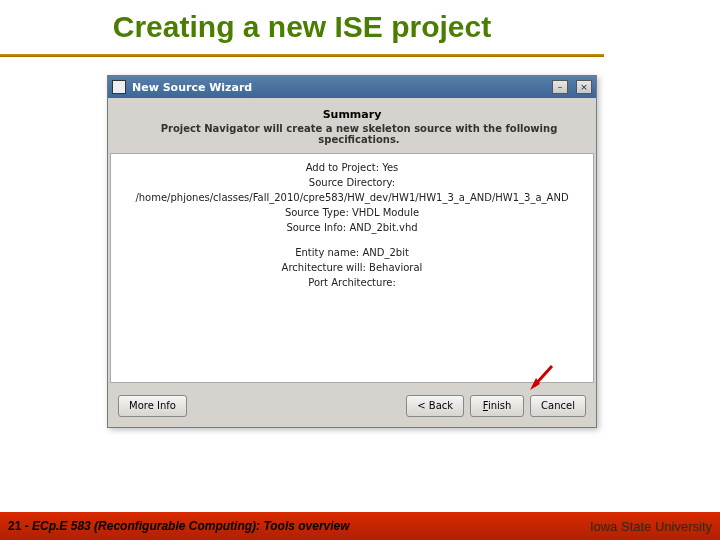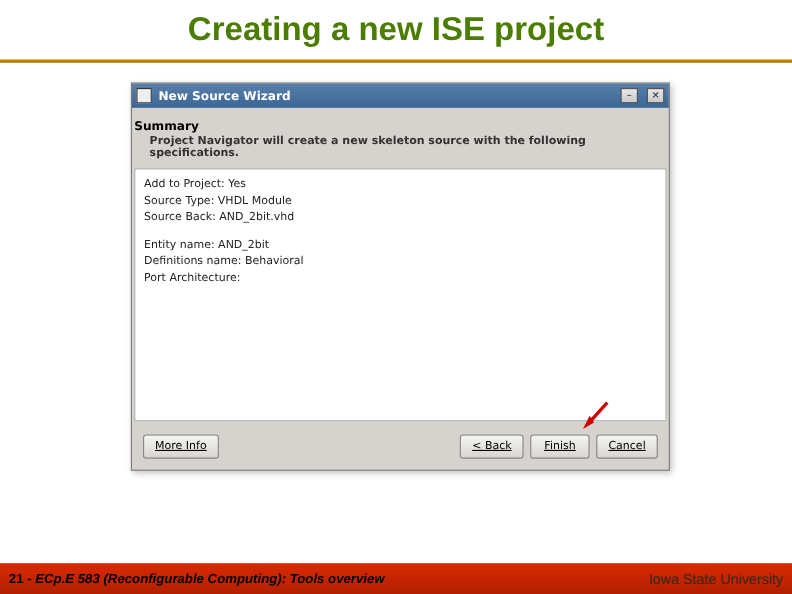--- a/index.html
+++ b/index.html
@@ -1,36 +1,36 @@
 <!DOCTYPE html>
 <html><head>
 <meta charset="utf-8">
 <style>
   * { box-sizing: border-box; margin: 0; padding: 0; }
   html, body { width: 720px; height: 540px; font-family: Arial, sans-serif; background: #fff; overflow: hidden; }
 
-  .slide { width: 720px; height: 540px; position: relative; }
+  .slide { width: 604px; height: 540px; position: relative; }
 
   .title {
     text-align: center;
     font-size: 30px;
     font-weight: bold;
     color: #4a7d00;
     padding: 10px 0 6px;
   }
   .title-underline {
     width: 100%;
     height: 3px;
     background: linear-gradient(to bottom, #c99a00 0%, #a06800 100%);
     margin-top: 4px;
   }
 
   .dialog {
     position: absolute;
-    left: 119px;
+    left: 107px;
     top: 75px;
     width: 490px;
     background: #d6d2cd;
     border: 1px solid #7a7a7a;
     box-shadow: 2px 2px 6px rgba(0,0,0,0.25);
     font-family: "DejaVu Sans", Arial, sans-serif;
   }
   .titlebar {
     height: 22px;
     background: linear-gradient(to bottom, #5a7fa8 0%, #3a6698 100%);
@@ -57,20 +57,21 @@
     margin-left: 2px;
     font-size: 9px;
     line-height: 12px;
     text-align: center;
     color: #222;
     cursor: default;
   }
 
   .dlg-body {
     padding: 10px 2px 6px;
+    text-align: center;
   }
   .summary-hdr {
     font-size: 11px;
     font-weight: bold;
     color: #000;
     margin-bottom: 2px;
   }
   .summary-sub {
     font-size: 10px;
     color: #333;
@@ -103,21 +104,20 @@
     height: 22px;
     padding: 0 10px;
     font-size: 10px;
     background: linear-gradient(#f5f5f5,#d8d5cf);
     border: 1px solid #888;
     border-radius: 3px;
     color: #000;
     line-height: 20px;
     text-align: center;
     cursor: default;
-    text-decoration: underline;
   }
   .btn u { text-decoration: underline; }
 
   .arrow {
     position: absolute;
     left: 528px;
     top: 364px;
     pointer-events: none;
   }
 
@@ -161,26 +161,28 @@
       <div class="win-btn">×</div>
     </div>
 
     <div class="dlg-body">
       <div class="summary-hdr">Summary</div>
       <div class="summary-sub">Project Navigator will create a new skeleton source with the following specifications.</div>
 
       <div class="summary-box">
         <div class="blk">
           <div class="line">Add to Project: Yes</div>
+          <div class="line">Source Directory:</div>
+          <div class="line">/home/phjones/classes/Fall_2010/cpre583/HW_dev/HW1/HW1_3_a_AND/HW1_3_a_AND</div>
           <div class="line">Source Type: VHDL Module</div>
-          <div class="line">Source Back: AND_2bit.vhd</div>
+          <div class="line">Source Info: AND_2bit.vhd</div>
         </div>
         <div class="blk">
           <div class="line">Entity name: AND_2bit</div>
-          <div class="line">Definitions name: Behavioral</div>
+          <div class="line">Architecture will: Behavioral</div>
           <div class="line">Port Architecture:</div>
         </div>
       </div>
     </div>
 
     <div class="btn-row">
       <div class="btn">More Info</div>
       <div class="spacer"></div>
       <div class="btn"><span>&lt; Back</span></div>
       <div class="btn"><u>F</u>inish</div>

